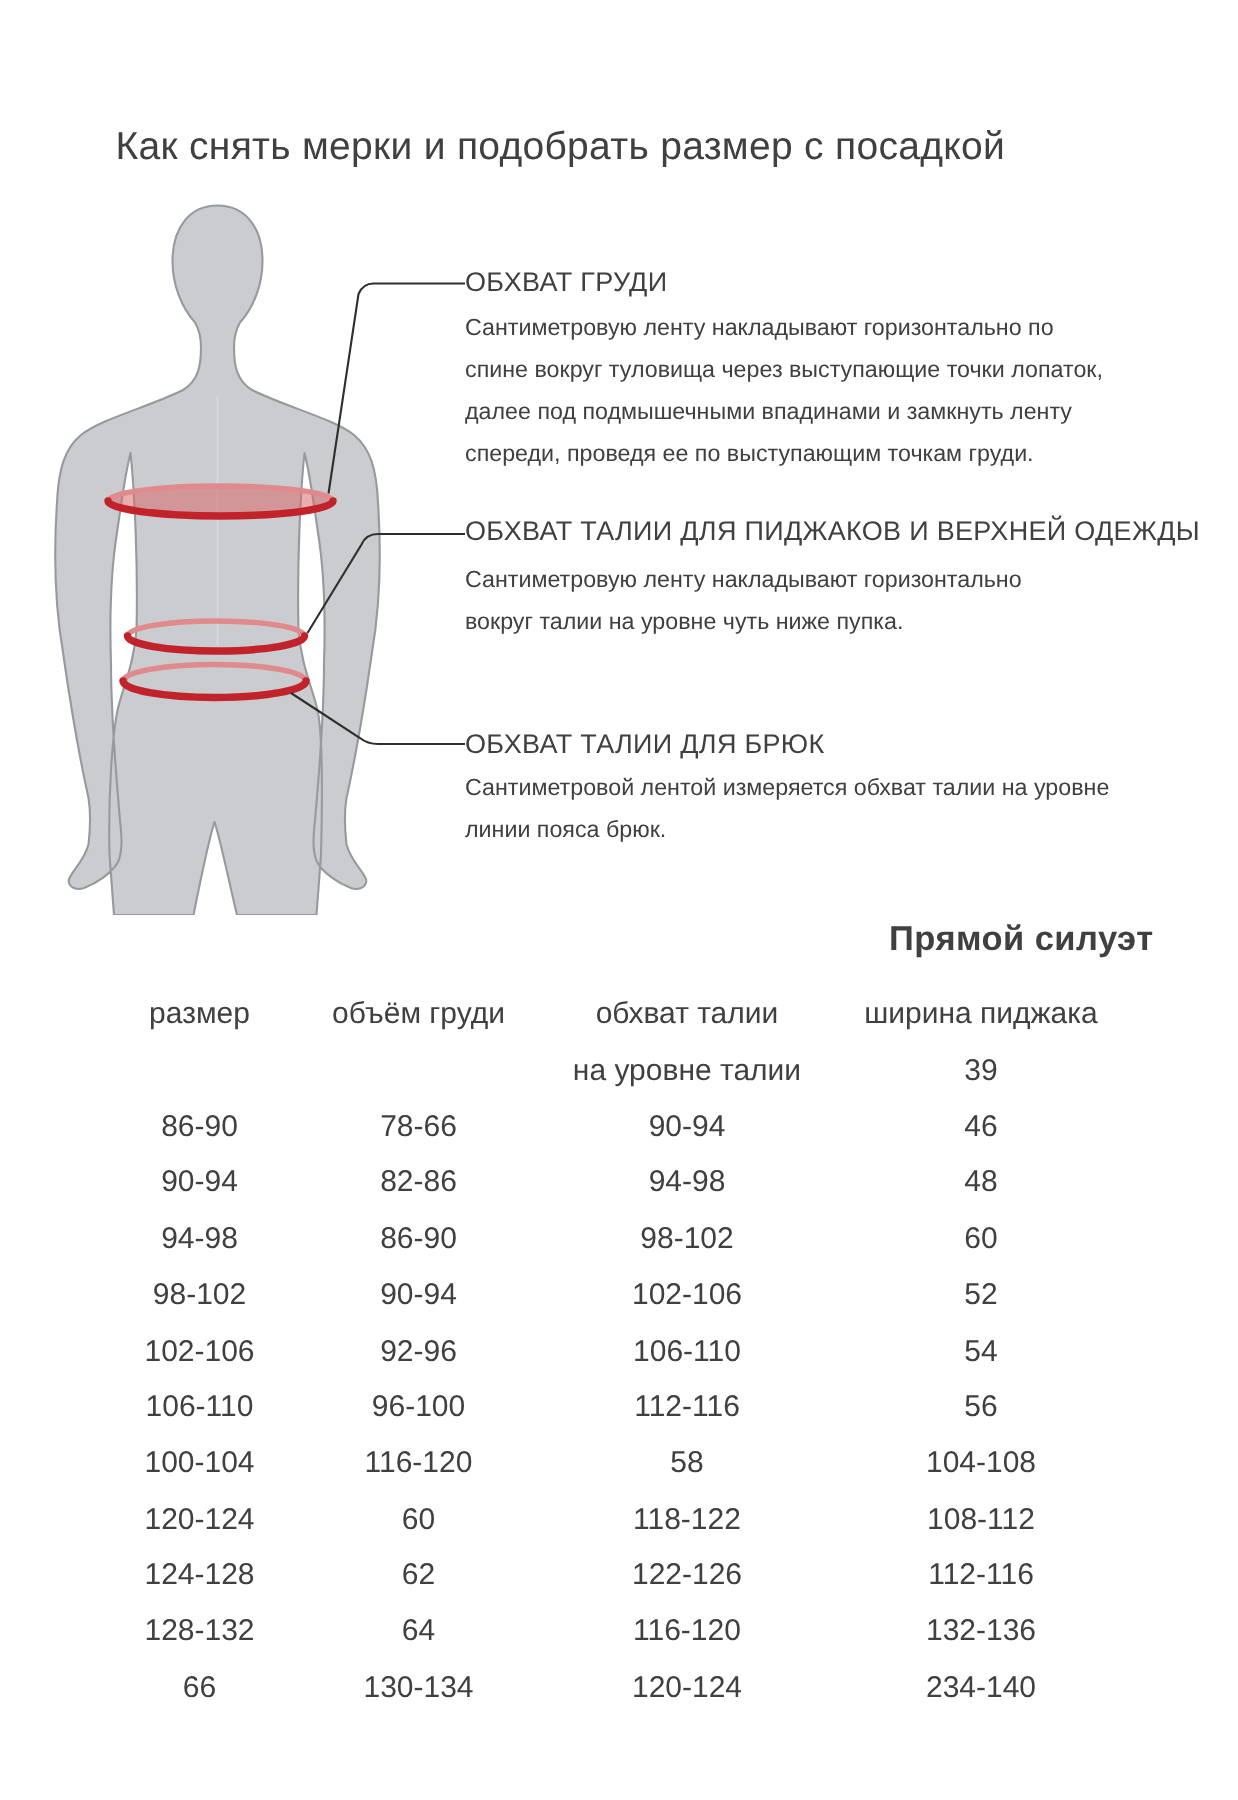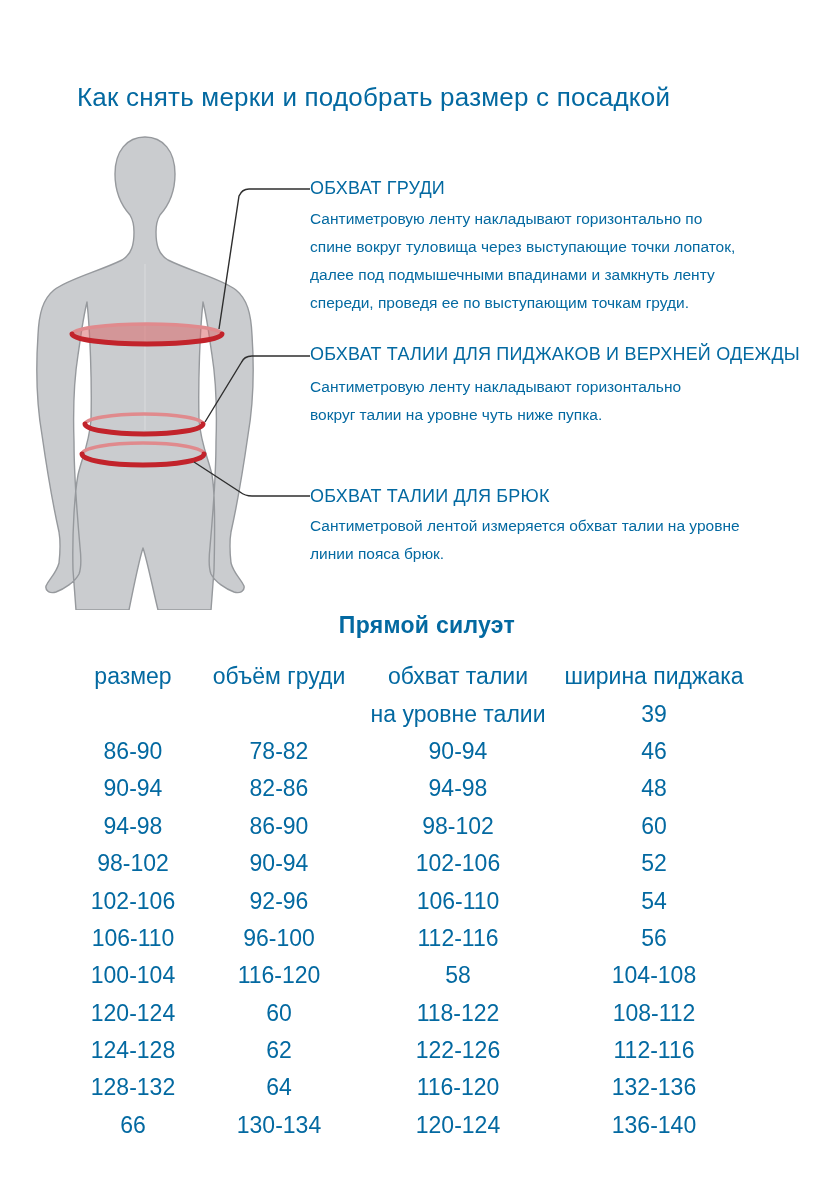--- a/index.html
+++ b/index.html
@@ -2,21 +2,21 @@
 <html><head>
 <meta charset="utf-8">
 <style>
   html,body{margin:0;padding:0;background:#ffffff;}
   #page{
     position:relative;
     width:825px;height:1200px;
     background:#ffffff;
     overflow:hidden;
     font-family:"Liberation Sans","DejaVu Sans",sans-serif;
-    color:#0369a1;
+    color:#404040;
   }
   .abs{position:absolute;}
   #main-title{
     left:77px;top:82px;
     font-size:26px;font-weight:500;
     letter-spacing:0.2px;
     white-space:nowrap;
   }
   .m-heading{
     left:310px;
@@ -35,33 +35,33 @@
   .body-fill{fill:var(--body-gray);stroke:var(--body-outline);stroke-width:1.4;stroke-linejoin:round;}
   .center-line{stroke:#d7d9da;stroke-width:1.2;fill:none;}
   .ring-light{fill:none;stroke:var(--ring-light);stroke-width:3.6;}
   .ring-light.filled{fill:rgba(219,105,108,0.55);}
   .ring-dark{fill:none;stroke:var(--ring-dark);stroke-width:5;stroke-linecap:round;}
   .leader{fill:none;stroke:var(--leader);stroke-width:1.4;}
   #table-wrap{
     left:85px;top:612px;width:684px;
   }
   #table-title{
-    text-align:center;
+    text-align:right;
     font-size:23px;font-weight:700;
     letter-spacing:0.3px;
     margin-bottom:19px;
   }
   #tgrid{
     display:grid;
     grid-template-columns:96px 196px 162px 230px;
     grid-auto-rows:37.4px;
   }
   .tcell{
     display:flex;align-items:center;justify-content:center;
-    font-size:23px;
+    font-size:20px;
     white-space:nowrap;
   }
 </style>
 </head>
 <body>
 
 <div id="page" style="--ring-dark: #c2232b; --ring-light: #e08a8d; --body-gray: #cacccf; --body-outline: #96999d; --leader: #2e2e2e;">
 
   <div class="abs" id="main-title">Как снять мерки и подобрать размер с посадкой</div>
 
@@ -155,21 +155,21 @@
     <div id="tgrid">
         <div class="tcell">размер</div>
         <div class="tcell">объём груди</div>
         <div class="tcell">обхват талии</div>
         <div class="tcell">ширина пиджака</div>
         <div class="tcell"></div>
         <div class="tcell"></div>
         <div class="tcell">на уровне талии</div>
         <div class="tcell">39</div>
         <div class="tcell">86-90</div>
-        <div class="tcell">78-82</div>
+        <div class="tcell">78-66</div>
         <div class="tcell">90-94</div>
         <div class="tcell">46</div>
         <div class="tcell">90-94</div>
         <div class="tcell">82-86</div>
         <div class="tcell">94-98</div>
         <div class="tcell">48</div>
         <div class="tcell">94-98</div>
         <div class="tcell">86-90</div>
         <div class="tcell">98-102</div>
         <div class="tcell">60</div>
@@ -197,17 +197,17 @@
         <div class="tcell">62</div>
         <div class="tcell">122-126</div>
         <div class="tcell">112-116</div>
         <div class="tcell">128-132</div>
         <div class="tcell">64</div>
         <div class="tcell">116-120</div>
         <div class="tcell">132-136</div>
         <div class="tcell">66</div>
         <div class="tcell">130-134</div>
         <div class="tcell">120-124</div>
-        <div class="tcell">136-140</div>
+        <div class="tcell">234-140</div>
       </div>
   </div>
 
 </div>
 
 </body></html>

